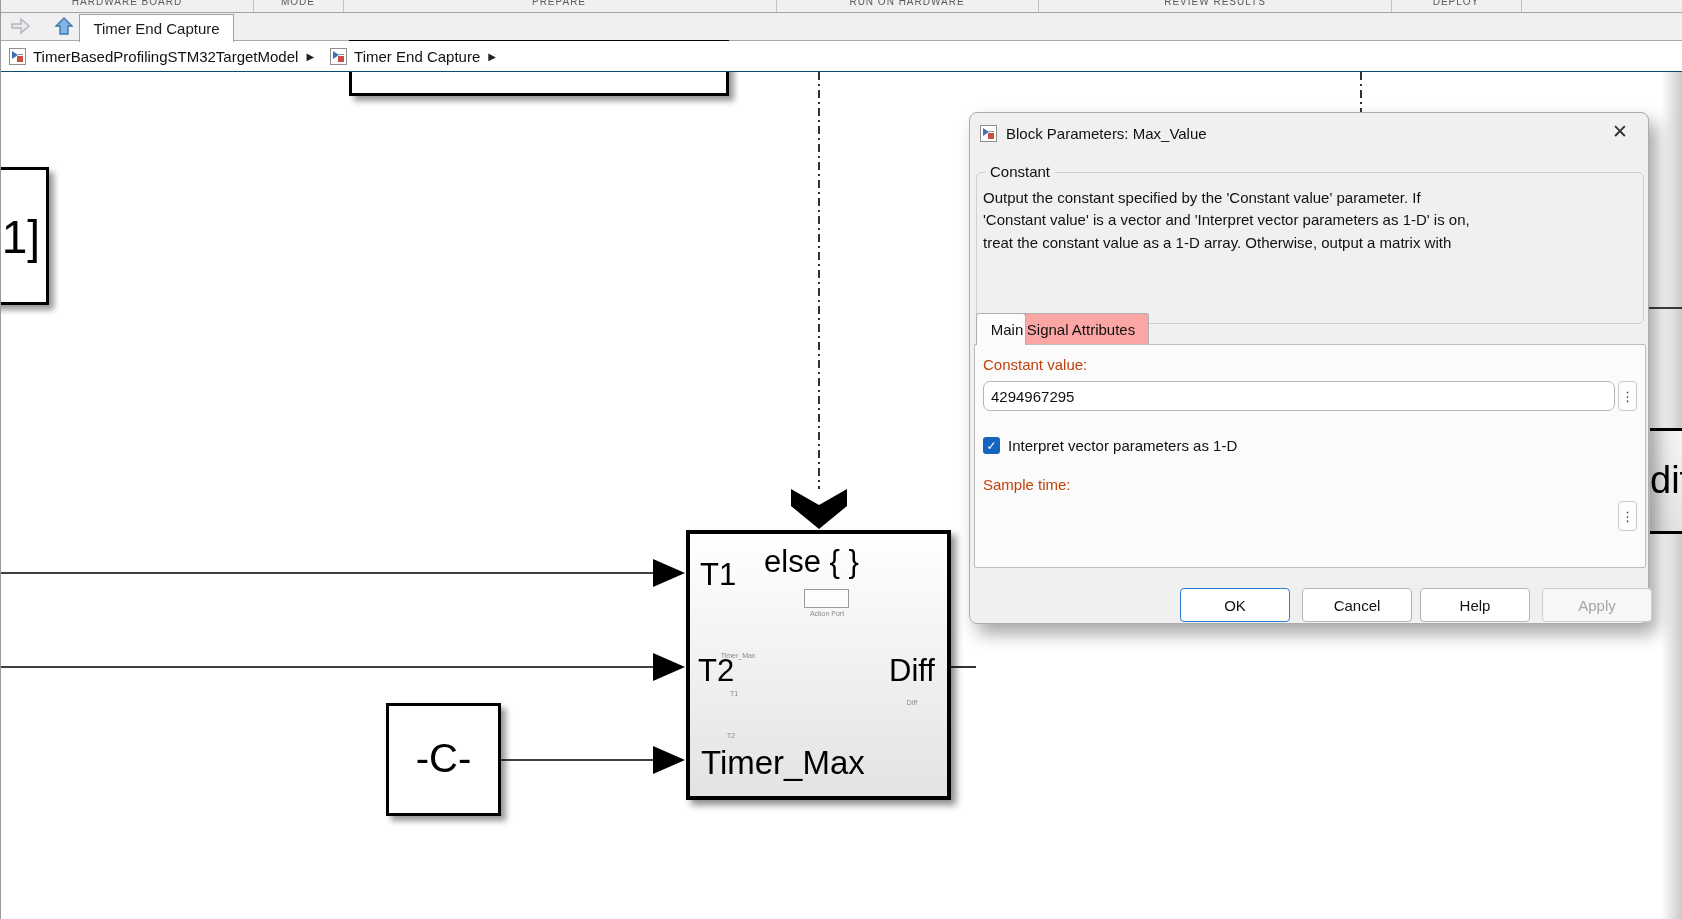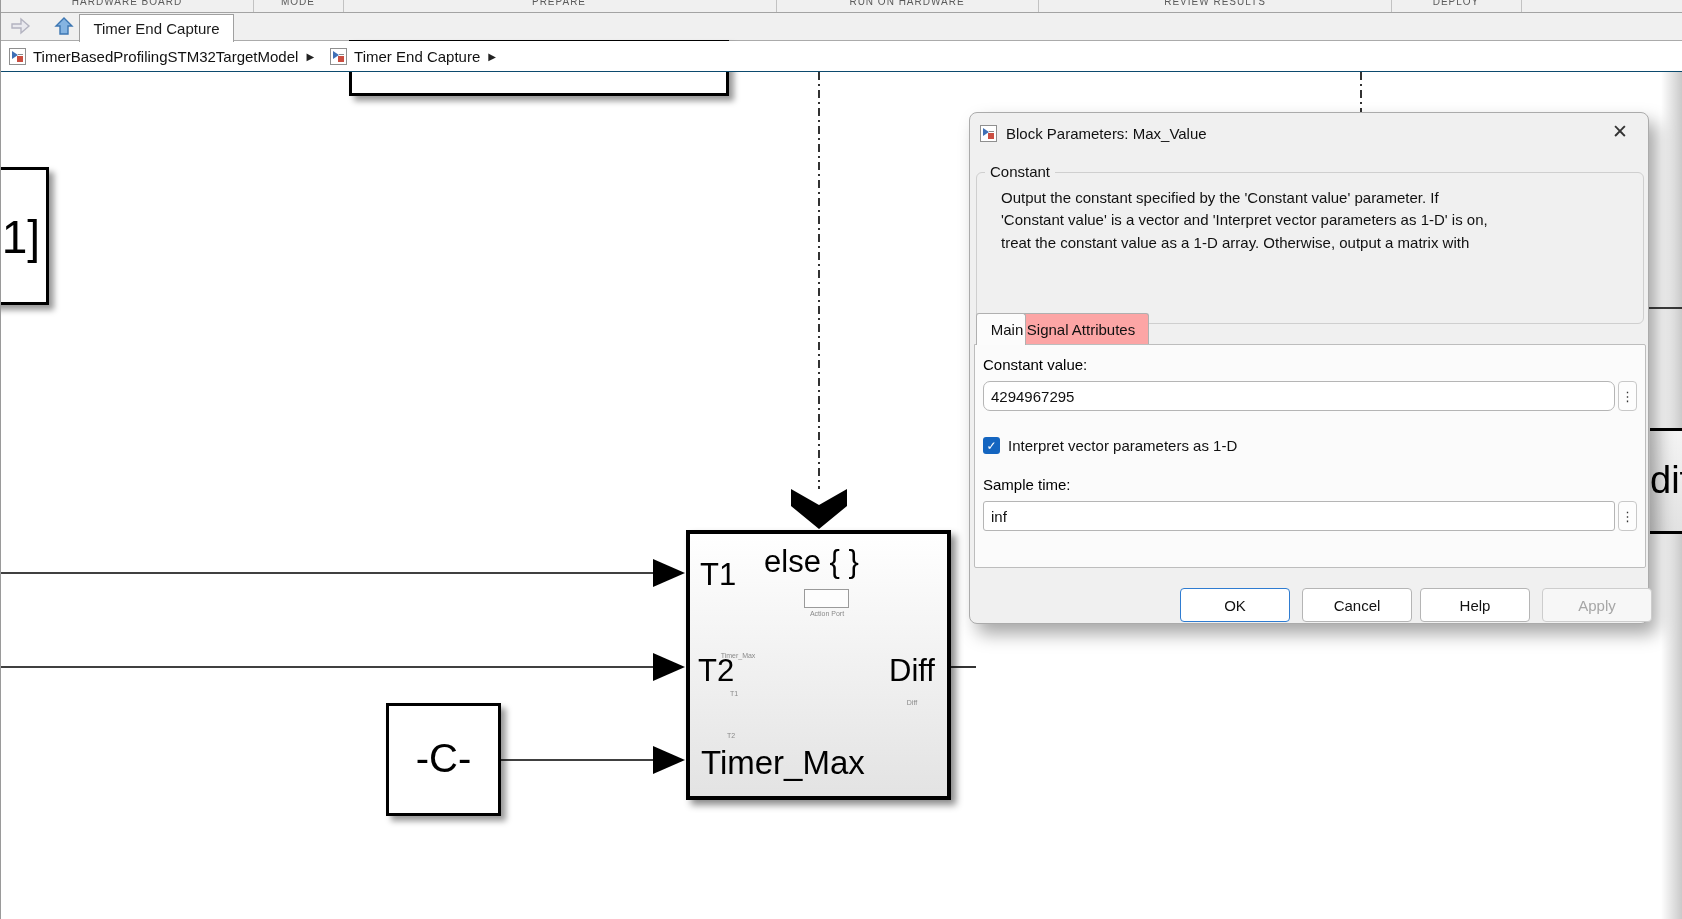--- a/index.html
+++ b/index.html
@@ -62,31 +62,31 @@
                       display:flex; align-items:center; }
   #dialog-title { font-size:15px; color:#111; margin-left:9px; }
   #dialog-close { position:absolute; right:14px; top:4px; width:28px; height:28px;
                   font-size:19px; color:#333; display:flex; align-items:center;
                   justify-content:center; cursor:default; }
   #const-fieldset { position:absolute; left:6px; top:40px; width:668px; height:152px;
                     border:1px solid #cfcfcf; border-radius:6px;margin-top:19px; }
   #const-legend { position:absolute; left:8px; top:-10px; background:#f0f0f0;
                   padding:0 5px; font-size:15px; color:#111; }
   .desc-line { font-size:15px; color:#111; line-height:22.4px; }
-  #desc-box { position:absolute; left:24px; top:14px; right:6px; }
+  #desc-box { position:absolute; left:6px; top:14px; right:6px; }
 
   .dlg-tab { position:absolute; top:200px; height:32px; font-size:15px; color:#111;
              display:flex; align-items:center; justify-content:center;
              border:1px solid #b0b0b0; border-bottom:none; border-radius:3px 3px 0 0; }
   #tab-main { left:6px; width:50px; background:#fcfcfc; z-index:2; font-weight:400;padding-left:12px; }
   #tab-signal { left:43px; width:136px; background:#fca5a5; }
   #tab-panel { position:absolute; left:4px; top:231px; width:672px; height:224px;
                background:#fbfbfb; border:1px solid #bdbdbd; border-radius:0 2px 2px 2px; }
 
-  .fld-label { position:absolute; left:8px; font-size:15px; color:#000000; }
+  .fld-label { position:absolute; left:8px; font-size:15px; color:#c2410c; }
   .txt-input { position:absolute; left:8px; width:632px; height:30px; background:#fff;
                border:1px solid #b5b5b5; border-radius:3px; font-size:15px; color:#111;
                padding:0 7px; font-family:"Liberation Sans", sans-serif; }
   .more-btn { position:absolute; right:8px; width:19px; height:30px; background:#fdfdfd;
               border:1px solid #c8c8c8; border-radius:4px; font-size:13px; color:#333;
               display:flex; align-items:center; justify-content:center; }
   #interpret-row { position:absolute; left:8px; top:92px; display:flex; align-items:center; }
   #interpret-checkbox { width:17px; height:17px; background:#1465c0; border-radius:3px;
                         color:#fff; font-size:12px; display:flex; align-items:center;
                         justify-content:center; }
@@ -255,21 +255,20 @@
       <div class="fld-label" style="top:11px;">Constant value:</div>
       <input class="txt-input" style="top: 36px; border-radius: 7px;" value="4294967295">
       <div class="more-btn" style="top:36px;">⋮</div>
 
       <div id="interpret-row">
         <div id="interpret-checkbox">✓</div>
         <div id="interpret-label">Interpret vector parameters as 1-D</div>
       </div>
 
       <div class="fld-label" style="top:131px;">Sample time:</div>
-      <input class="txt-input" style="top: 156px;" value="inf">
       <div class="more-btn" style="top:156px;">⋮</div>
     </div>
 
     <div class="dlg-btn" id="btn-ok">OK</div>
     <div class="dlg-btn" id="btn-cancel">Cancel</div>
     <div class="dlg-btn" id="btn-help">Help</div>
     <div class="dlg-btn" id="btn-apply">Apply</div>
   </div>
 
 </div>

